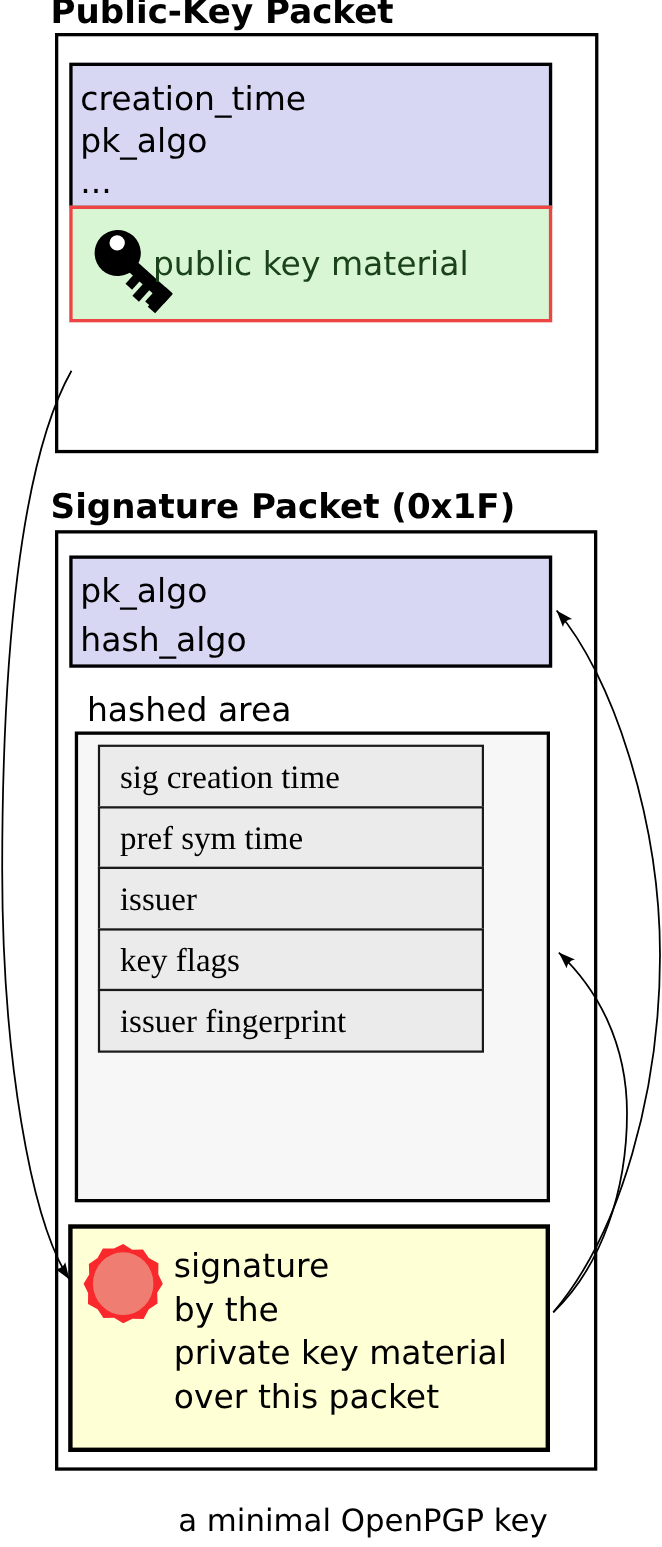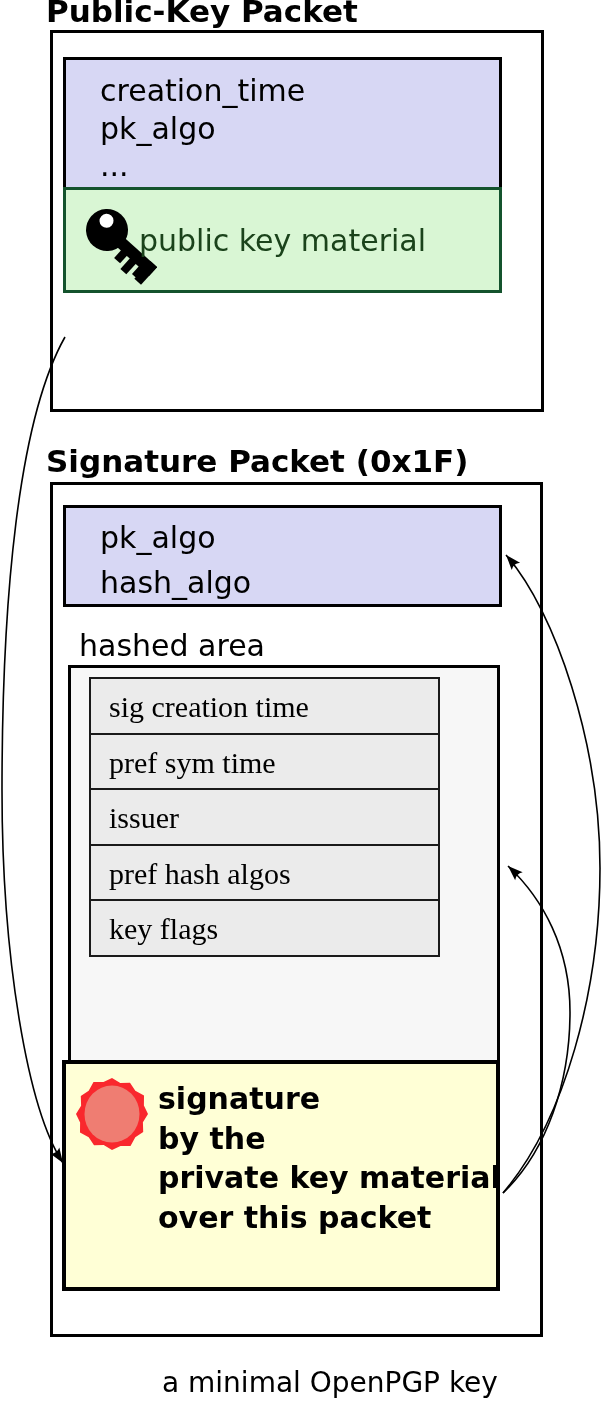--- a/index.html
+++ b/index.html
@@ -4,26 +4,26 @@
 <style>
   html,body{margin:0;padding:0;background:#fff;}
   #canvas{
     position:relative;width:602px;height:1406px;background:#fff;overflow:hidden;
     font-family:"DejaVu Sans","Liberation Sans",sans-serif;color:#000;border-radius:15px;
   }
   .abs{position:absolute;}
   .packet-title{font-size:31px;font-weight:bold;line-height:34px;white-space:nowrap;}
   .outer-box{position:absolute;border:3px solid #000;background:#fff;box-sizing:border-box;}
   .field-box{position:absolute;border:3px solid #000;background:var(--lavender);box-sizing:border-box;font-size:30px;}
-  .field-box .fline{padding-left:34px;white-space:nowrap;}
+  .field-box .fline{padding-left:7px;white-space:nowrap;}
   #pk-fields .fline{line-height:37.5px;}
   #pk-fields{padding-top:12px;}
   #sig-fields{padding-top:7px;}
   #sig-fields .fline{line-height:45px;}
-  #material-box{position:absolute;border:3px solid #14532d;background:var(--green-bg);box-sizing:border-box;text-align:center;}
+  #material-box{position:absolute;border:3px solid #ef4444;background:var(--green-bg);box-sizing:border-box;text-align:center;}
   #material-label{position:absolute;left:73px;top:0;height:100%;display:flex;align-items:center;
     font-size:30px;color:var(--green-text);white-space:nowrap;}
   #hashed-label{font-size:30px;line-height:36px;white-space:nowrap;}
   #hashed-box{position:absolute;border:3px solid #000;background:var(--hashed-bg);box-sizing:border-box;}
   .subpacket-row{position:relative;box-sizing:border-box;width:351px;height:57.5px;margin-top:-2px;
     background:var(--row-bg);border:2px solid #1a1a1a;font-size:30px;line-height:55px;padding-left:18px;
     white-space:nowrap;font-family:Liberation Serif, serif;}
   .subpacket-row:first-child{margin-top:0;}
   #rows-wrap{position:absolute;left:89px;top:677px;}
   #signature-box{position:absolute;border:4px solid #000;background:var(--yellow);box-sizing:border-box;}
@@ -74,25 +74,25 @@
   </div>
 
   <div class="abs" id="hashed-label" style="left:64px;top:628px;margin-left:15px;">hashed area</div>
 
   <div id="hashed-box" style="left:68px;top:665px;width:432px;height:428px;"></div>
 
   <div id="rows-wrap">
     <div class="subpacket-row">sig creation time</div>
     <div class="subpacket-row">pref sym time</div>
     <div class="subpacket-row">issuer</div>
-    <div class="subpacket-row">pref hash algos</div>
     <div class="subpacket-row">key flags</div>
+    <div class="subpacket-row">issuer fingerprint</div>
   </div>
 
-  <div id="signature-box" style="left:62px;top:1060px;width:438px;height:231px;font-weight:bold;">
+  <div id="signature-box" style="left:62px;top:1113px;width:438px;height:207px;">
     <span class="abs" style="left:4px;top:8px;">
       <svg width="84" height="84" viewBox="-42 -42 84 84">
         <path fill="var(--seal-ring)" d="M36 0 L30.9 8.3 L31.2 18 L23.3 23.3 L18.5 32 L8.5 31.9 L0 36
           L-8.3 30.9 L-18 31.2 L-23.3 23.3 L-32 18.5 L-31.9 8.5 L-36 0 L-30.9 -8.3 L-31.2 -18
           L-23.3 -23.3 L-18.5 -32 L-8.5 -31.9 L0 -36 L8.3 -30.9 L18 -31.2 L23.3 -23.3 L32 -18.5
           L31.9 -8.5 Z"></path>
         <ellipse cx="0" cy="0" rx="27.5" ry="28.5" fill="var(--seal-inner)"></ellipse>
       </svg>
     </span>
     <div id="signature-text">

